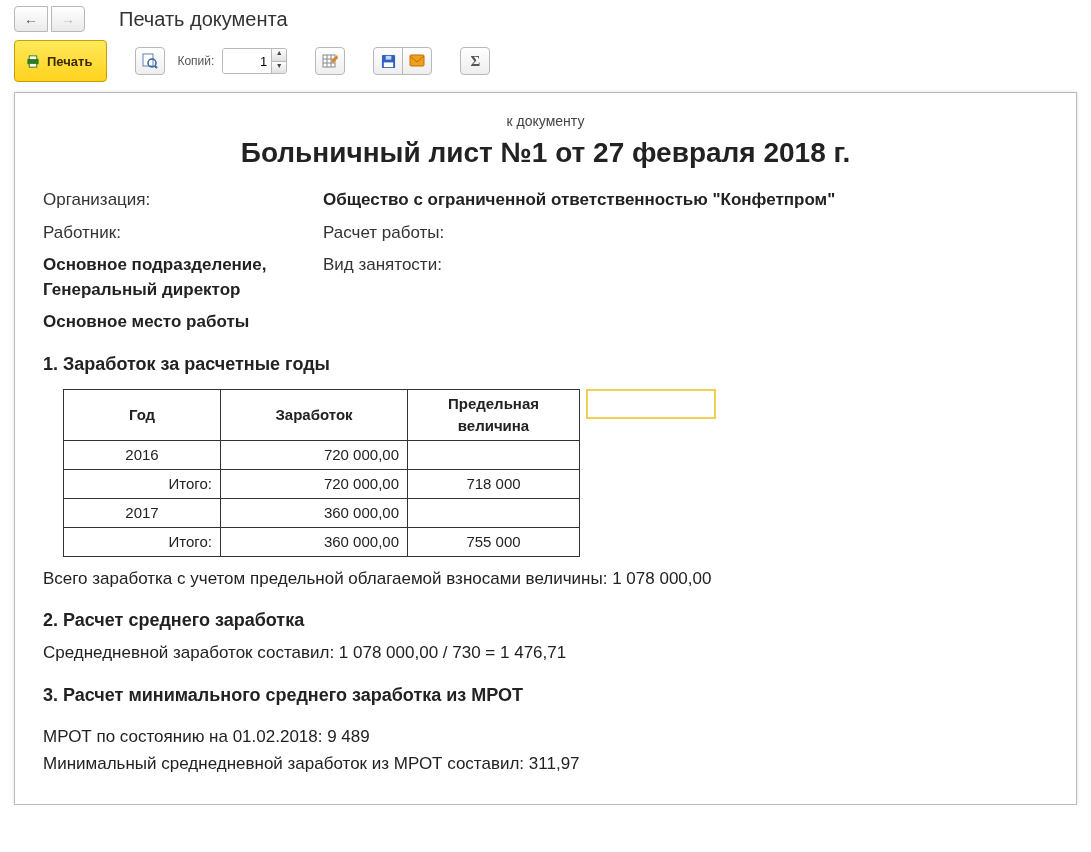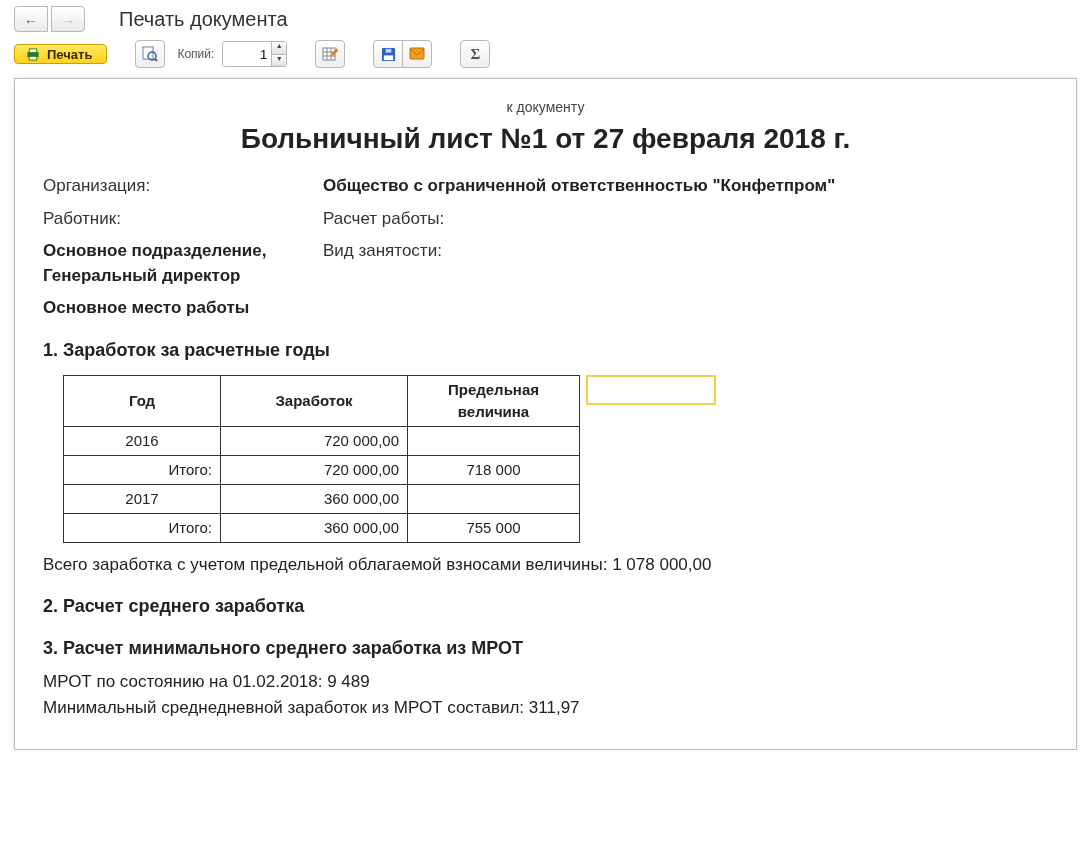--- a/index.html
+++ b/index.html
@@ -44,21 +44,21 @@
   .toolbar {
     display: flex;
     align-items: center;
     gap: 8px;
     padding: 6px 14px 10px 14px;
   }
   .print-btn {
     display: flex;
     align-items: center;
     gap: 6px;
-    height: 20px;
+    height: 42px;
     padding: 0 14px 0 10px;
     border: 1px solid #c8a000;
     border-radius: 4px;
     background: linear-gradient(#ffe95a, #ffd21e);
     font-size: 13px;
     font-weight: bold;
     color: #3a2a00;
     cursor: pointer;
     box-sizing: border-box;
   }
@@ -335,18 +335,19 @@
           <td class="t-lim">755 000</td>
         </tr>
       </tbody>
     </table>
     <div class="hl-box"></div>
   </div>
 
   <div class="paragraph">Всего заработка с учетом предельной облагаемой взносами величины: 1 078 000,00</div>
 
   <div class="section-title">2. Расчет среднего заработка</div>
+  <div class="paragraph" style="margin-top:2px">Среднедневной заработок составил: 1 078 000,00 / 730 = 1 476,71</div>
 
   <div class="section-title">3. Расчет минимального среднего заработка из МРОТ</div>
-  <div class="paragraph" style="margin-top:8px">МРОТ по состоянию на 01.02.2018: 9 489</div>
+  <div class="paragraph" style="margin-top:17px">МРОТ по состоянию на 01.02.2018: 9 489</div>
   <div class="paragraph" style="margin-top:2px">Минимальный среднедневной заработок из МРОТ составил: 311,97</div>
 
 </div>
 
 </body></html>

